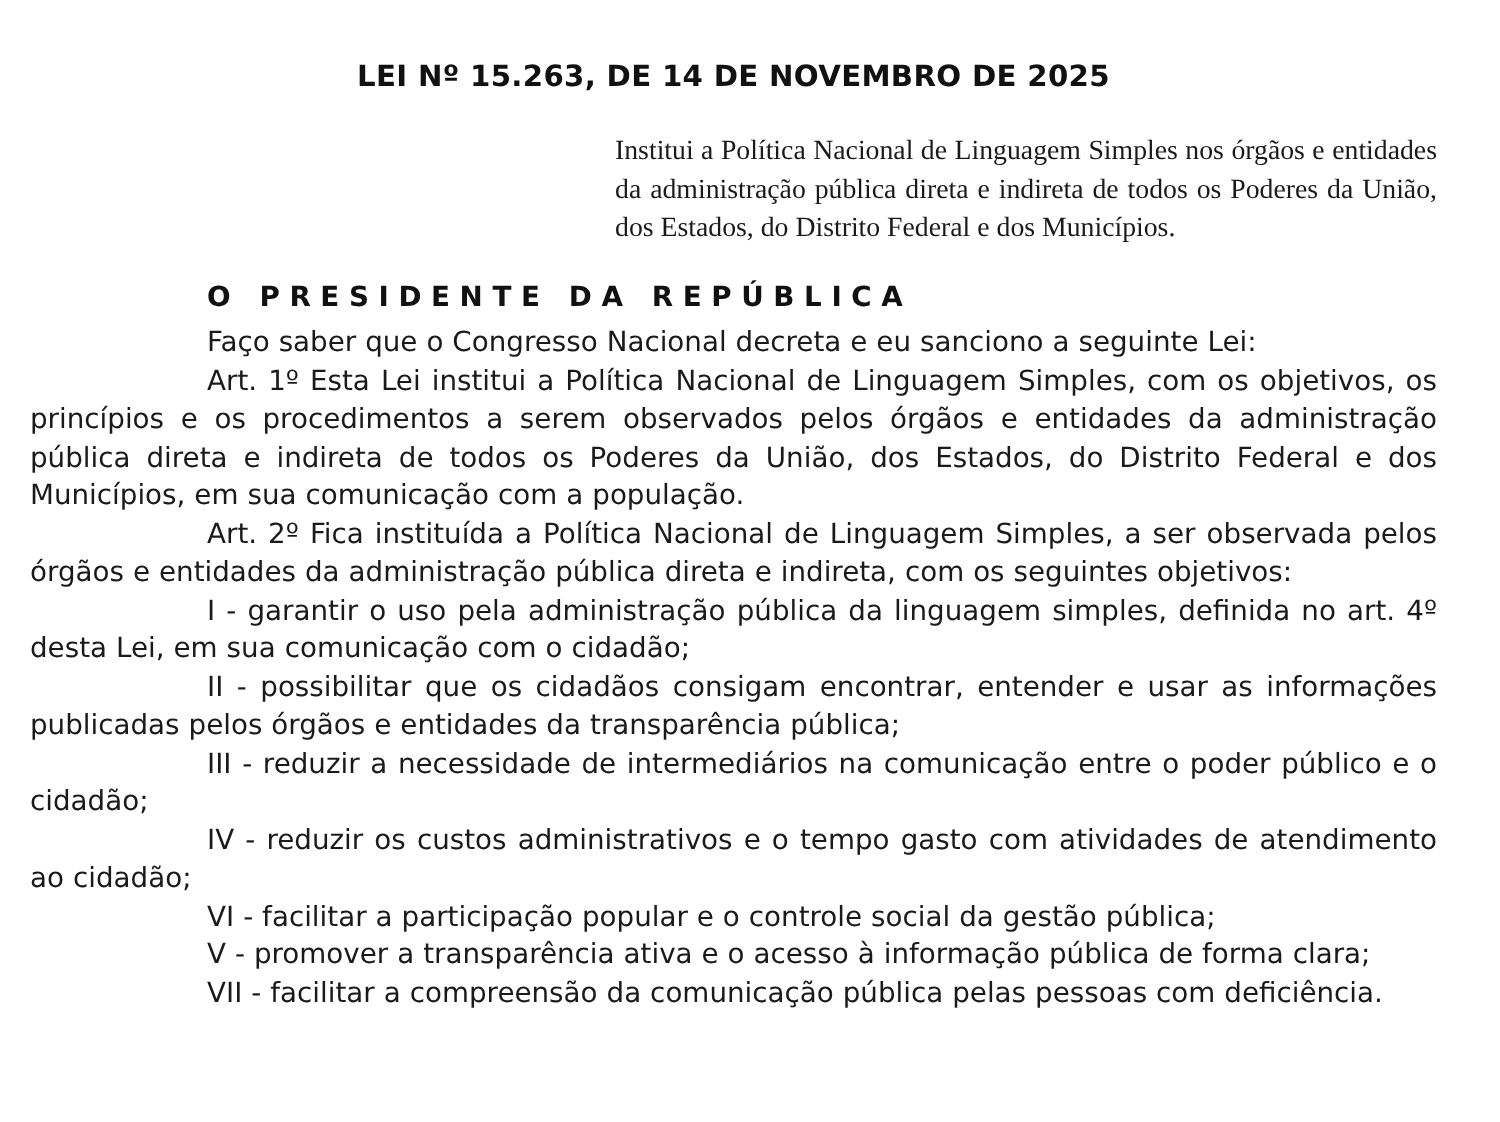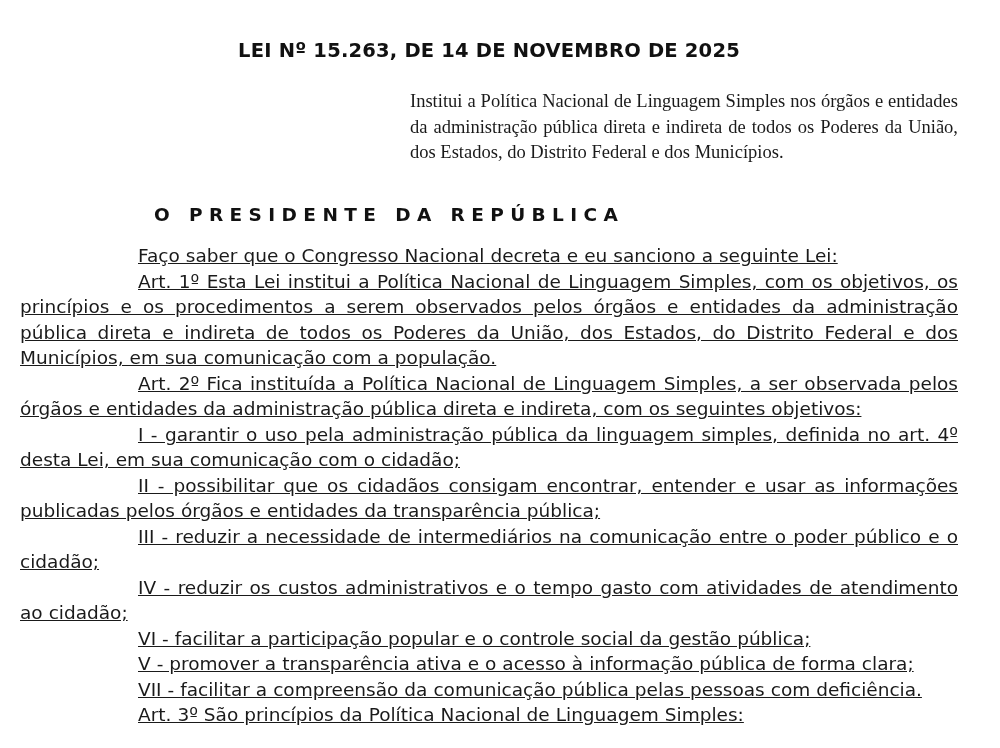--- a/index.html
+++ b/index.html
@@ -50,21 +50,21 @@
     text-align-last: left;
     font-size: 18.5px;
     line-height: 25.5px;
     color: #1a1a1a;
     hyphens: none;
     font-family: Liberation Serif, serif;
   }
 
   
   .president-line {
-    margin: 16px;
+    margin: 0;
     padding: 20px 0 0 0;
     font-size: 18.5px;
     font-weight: 700;
     letter-spacing: 6.4px;
     line-height: 25.5px;
     padding-left: 118px;
     color: #111111;
     white-space: nowrap;
   }
 
@@ -75,21 +75,20 @@
   p.para {
     margin: 0;
     font-size: 18.5px;
     line-height: 25.5px;
     text-align: justify;
     text-align-last: left;
     text-indent: 118px;
     color: #1a1a1a;
     hyphens: none;
     word-spacing: 0.1px;
-    text-decoration: underline;
   }
   p.para.tight {
     text-align: left;
     text-align-last: left;
   }
   p.para.gap-before {
   }
   p.para.last-clipped {
     
   }
@@ -122,16 +121,15 @@
     <p class="para">III - reduzir a necessidade de intermediários na comunicação entre o poder público e o cidadão;</p>
 
     <p class="para">IV - reduzir os custos administrativos e o tempo gasto com atividades de atendimento ao cidadão;</p>
 
     <p class="para tight">VI - facilitar a participação popular e o controle social da gestão pública;</p>
 
     <p class="para tight">V - promover a transparência ativa e o acesso à informação pública de forma clara;</p>
 
     <p class="para">VII - facilitar a compreensão da comunicação pública pelas pessoas com deficiência.</p>
 
-    <p class="para last-clipped">Art. 3º São princípios da Política Nacional de Linguagem Simples:</p>
 
   </div>
 </div>
 
 </body></html>

